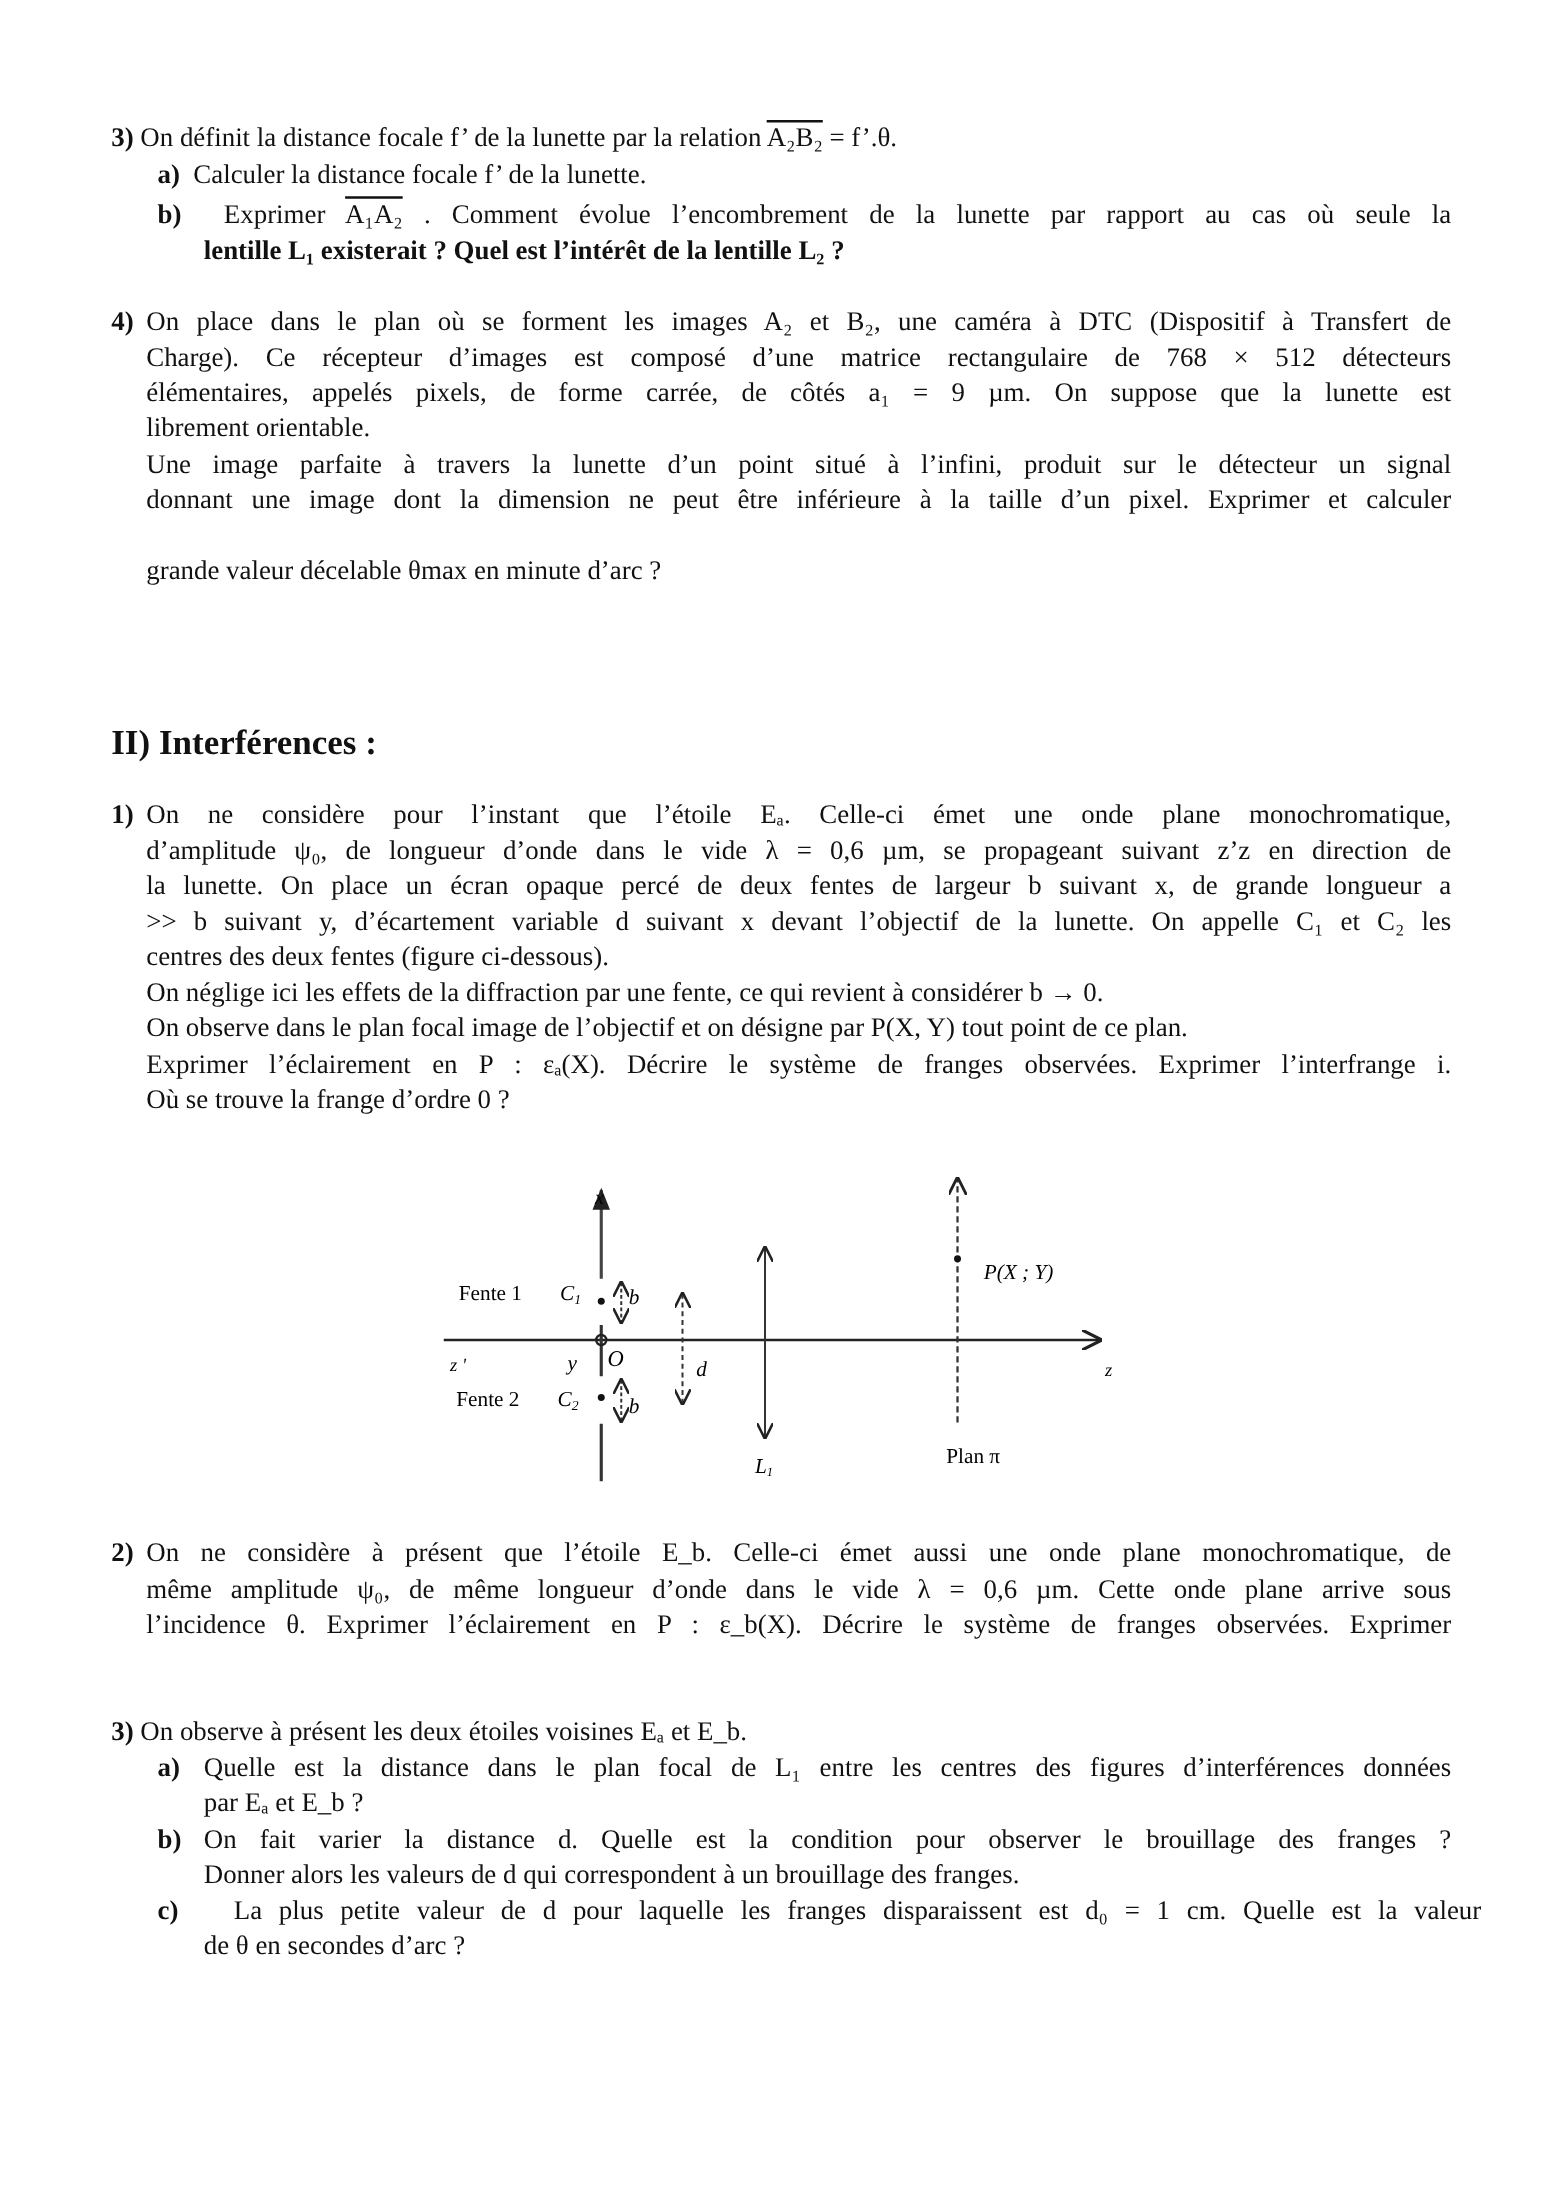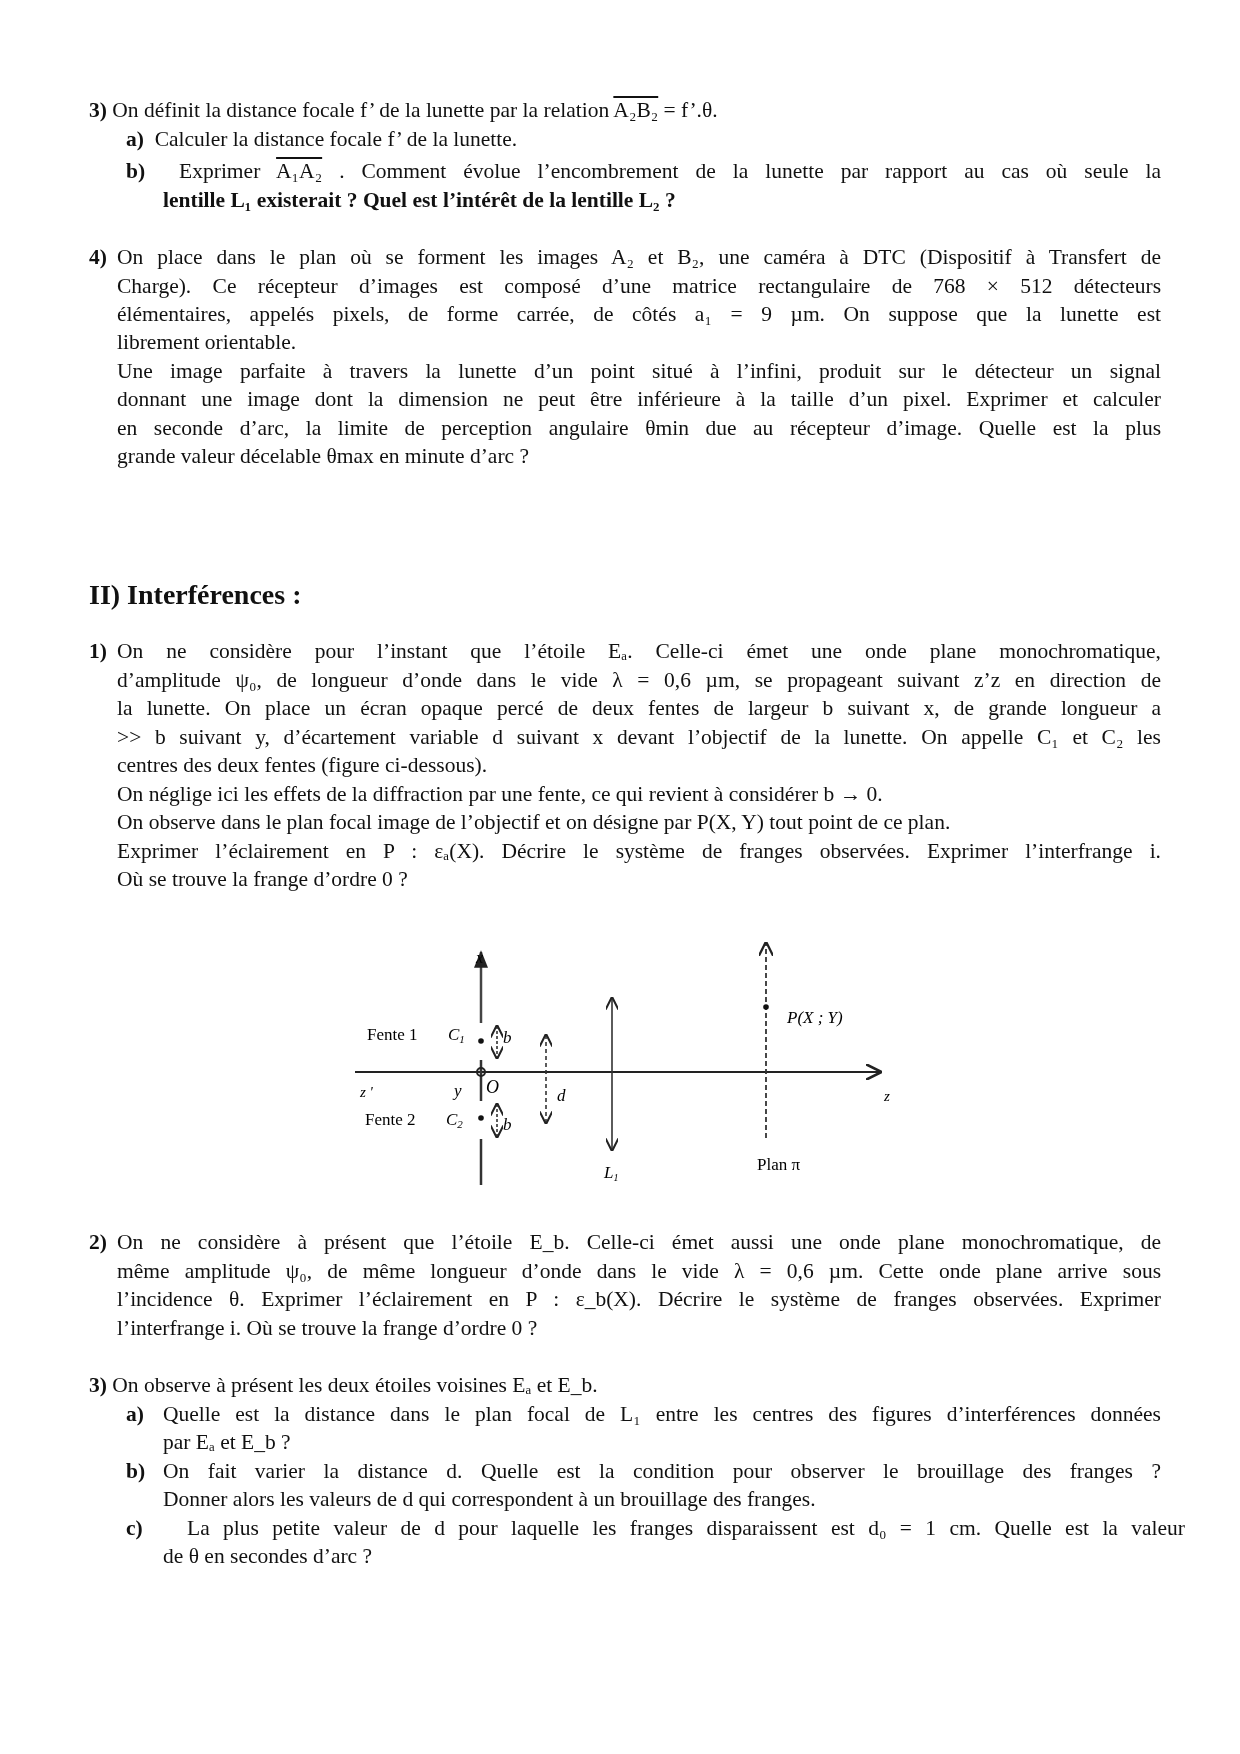--- a/index.html
+++ b/index.html
@@ -37,21 +37,20 @@
 
   <div class="line" style="left:89px; top:243px;">
     <span class="num">4)</span>
   </div>
   <div class="line just" style="left:117px; top:243px; width:1044px;">On place dans le plan où se forment les images A₂ et B₂, une caméra à DTC (Dispositif à Transfert de</div>
   <div class="line just" style="left:117px; top:272px; width:1044px;">Charge). Ce récepteur d’images est composé d’une matrice rectangulaire de 768 × 512 détecteurs</div>
   <div class="line just" style="left:117px; top:300px; width:1044px;">élémentaires, appelés pixels, de forme carrée, de côtés a₁ = 9 µm. On suppose que la lunette est</div>
   <div class="line" style="left:117px; top:328px;">librement orientable.</div>
   <div class="line just" style="left:117px; top:357px; width:1044px;">Une image parfaite à travers la lunette d’un point situé à l’infini, produit sur le détecteur un signal</div>
   <div class="line just" style="left:117px; top:385px; width:1044px;">donnant une image dont la dimension ne peut être inférieure à la taille d’un pixel. Exprimer et calculer</div>
-  <div class="line just" style="left:117px; top:414px; width:1044px;">en seconde d’arc, la limite de perception angulaire θmin due au récepteur d’image. Quelle est la plus</div>
   <div class="line" style="left:117px; top:442px;">grande valeur décelable θmax en minute d’arc ?</div>
 
   <div class="heading">II) Interférences :</div>
 
   <div class="line" style="left:89px; top:637px;">
     <span class="num">1)</span>
   </div>
   <div class="line just" style="left:117px; top:637px; width:1044px;">On ne considère pour l’instant que l’étoile Eₐ. Celle-ci émet une onde plane monochromatique,</div>
   <div class="line just" style="left:117px; top:666px; width:1044px;">d’amplitude ψ₀, de longueur d’onde dans le vide λ = 0,6 µm, se propageant suivant z’z en direction de</div>
   <div class="line just" style="left:117px; top:694px; width:1044px;">la lunette. On place un écran opaque percé de deux fentes de largeur b suivant x, de grande longueur a</div>
@@ -109,21 +108,20 @@
     <text x="884" y="1101" font-size="15" font-style="italic">z</text>
     <text x="757" y="1170" font-size="17">Plan π</text>
   </svg>
 
   <div class="line" style="left:89px; top:1228px;">
     <span class="num">2)</span>
   </div>
   <div class="line just" style="left:117px; top:1228px; width:1044px;">On ne considère à présent que l’étoile E_b. Celle-ci émet aussi une onde plane monochromatique, de</div>
   <div class="line just" style="left:117px; top:1257px; width:1044px;">même amplitude ψ₀, de même longueur d’onde dans le vide λ = 0,6 µm. Cette onde plane arrive sous</div>
   <div class="line just" style="left:117px; top:1285px; width:1044px;">l’incidence θ. Exprimer l’éclairement en P : ε_b(X). Décrire le système de franges observées. Exprimer</div>
-  <div class="line" style="left:117px; top:1314px;">l’interfrange i. Où se trouve la frange d’ordre 0 ?</div>
 
   <div class="line" style="left:89px; top:1371px;">
     <span class="num">3)</span>
     <span>On observe à présent les deux étoiles voisines Eₐ et E_b.</span>
   </div>
   <div class="line" style="left:126px; top:1400px;">
     <span class="num">a)</span>
   </div>
   <div class="line just" style="left:163px; top:1400px; width:998px;">Quelle est la distance dans le plan focal de L₁ entre les centres des figures d’interférences données</div>
   <div class="line" style="left:163px; top:1428px;">par Eₐ et E_b ?</div>

